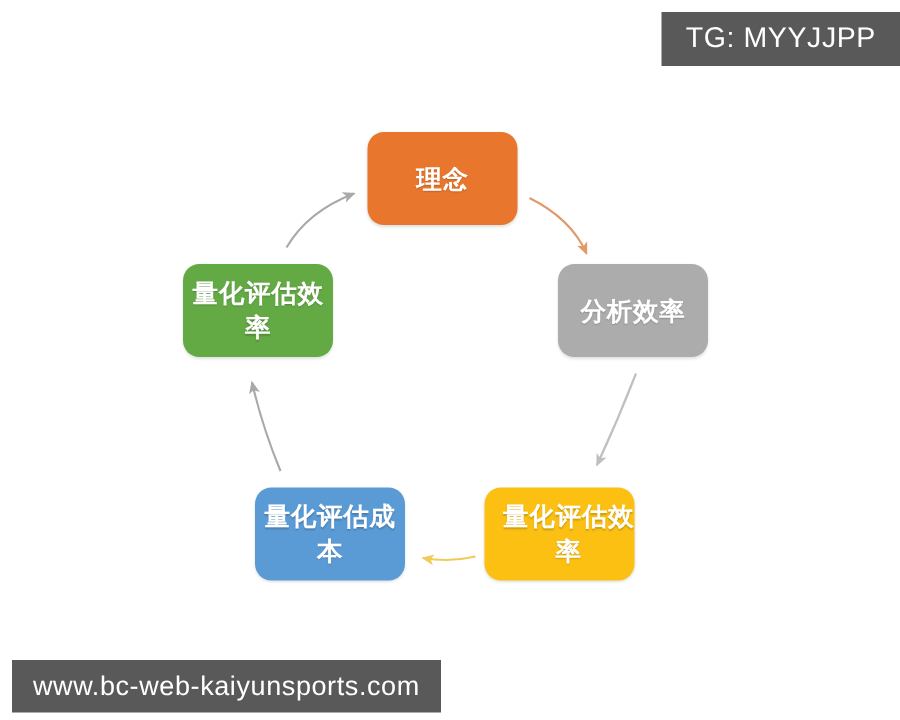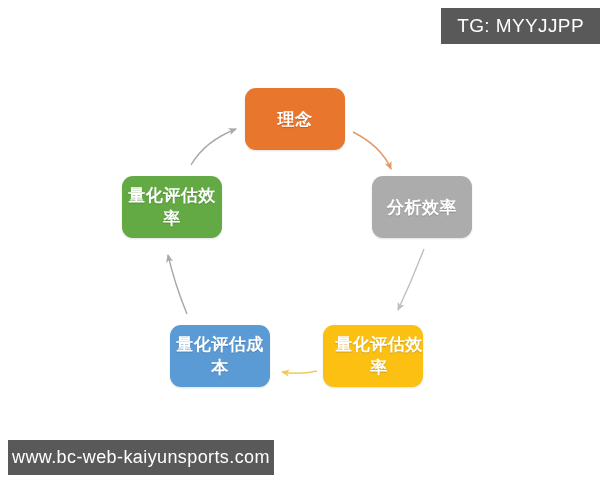--- a/index.html
+++ b/index.html
@@ -36,21 +36,21 @@
     right: 0px;
     top: 8px;
     height: 36px;
     padding: 0 16px;
     font-size: 19px;
   }
   #site-watermark {
     left: 8px;
     top: 440px;
     height: 35px;
-    padding: 0 4px;
+    padding: 0 14px;
     font-size: 18px;
   }
 
   
   .node {
     position: absolute;
     display: flex;
     align-items: center;
     justify-content: center;
     border-radius: 11px;

